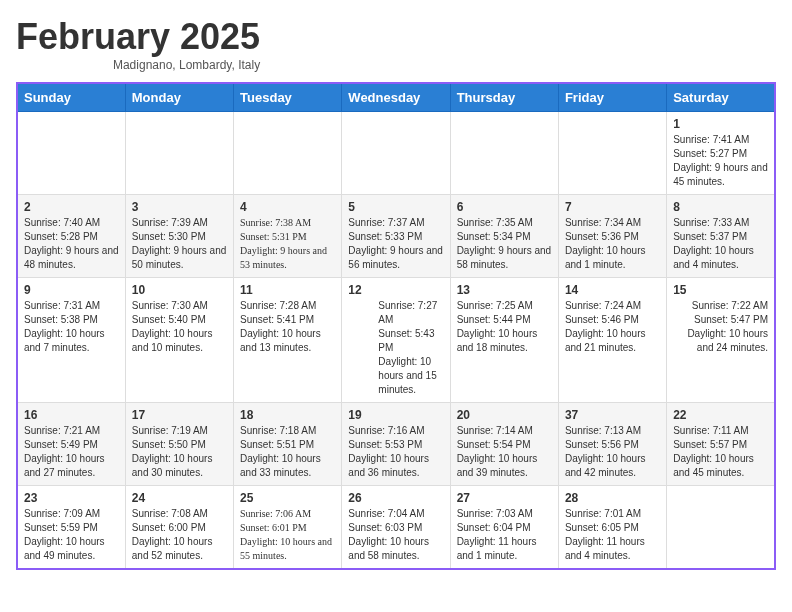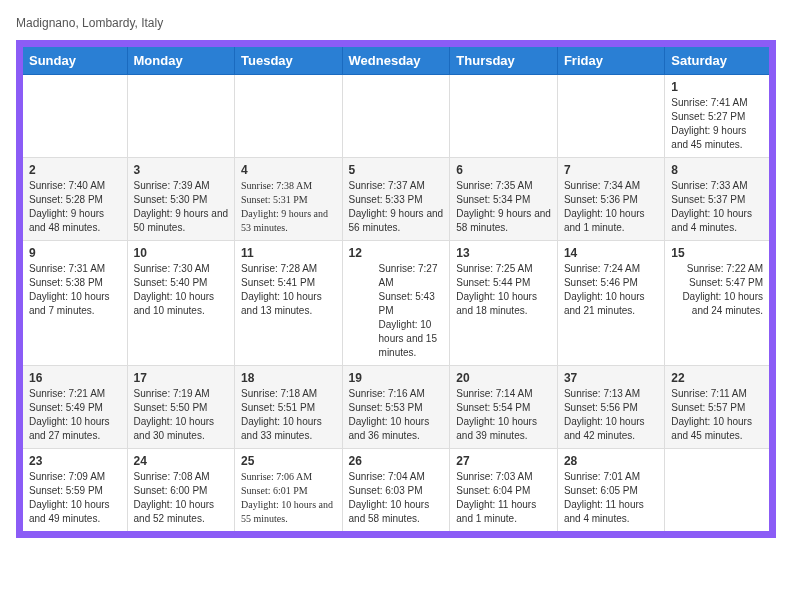--- a/index.html
+++ b/index.html
@@ -28,21 +28,21 @@
       font-weight: bold;
       color: #333;
     }
     .location-title {
       font-size: 12px;
       color: #555;
     }
     .calendar {
       width: 100%;
       border-collapse: collapse;
-      border: 7px solid #8b5cf6;
+      border: 2px solid #8b5cf6;
     }
     .calendar th {
       background: #2a7fd4;
       color: #fff;
       font-size: 13px;
       font-weight: bold;
       padding: 6px 6px;
       text-align: left;
       border: 1px solid #1a6abf;
     }
@@ -71,20 +71,21 @@
     }
     .empty-cell {
       background: #f9f9f9;
     }
   </style>
 </head>
 <body>
 
 <div class="header">
   <div class="title-block">
+    <div class="month-title">February 2025</div>
     <div class="location-title">Madignano, Lombardy, Italy</div>
   </div>
 </div>
 
 <table class="calendar">
   <thead>
     <tr>
     <th>Sunday</th>
         <th>Monday</th>
         <th>Tuesday</th>

